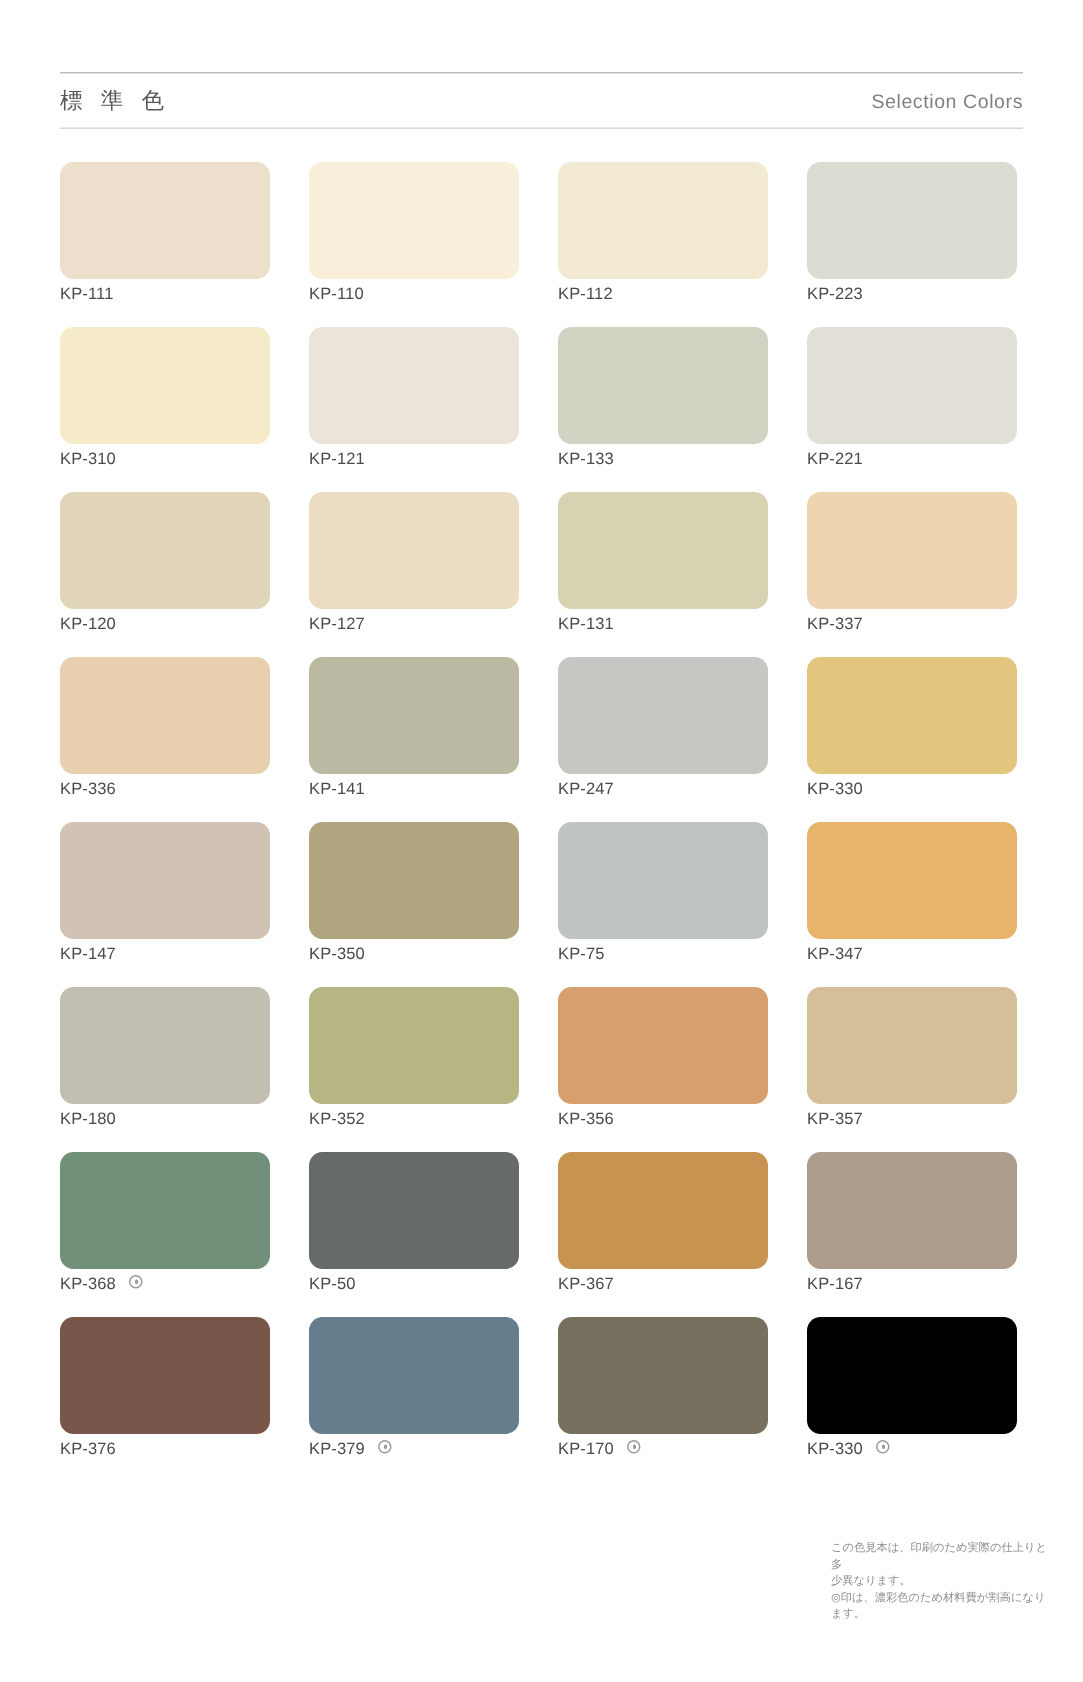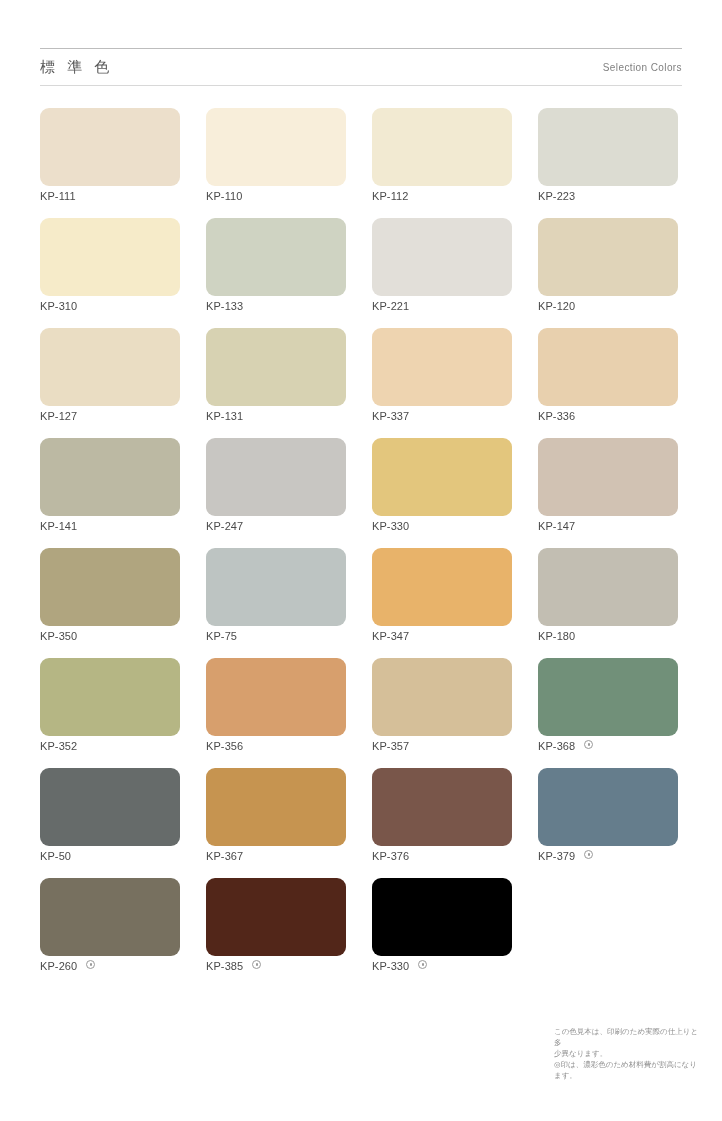--- a/index.html
+++ b/index.html
@@ -40,21 +40,21 @@
     justify-content: space-between;
   }
   .header-title-ja {
     font-size: 15px;
     letter-spacing: 4px;
     color: #585858;
     font-weight: 400;
     white-space: nowrap;
   }
   .header-title-en {
-    font-size: 10px;
+    font-size: 13px;
     color: #808080;
     letter-spacing: 0.4px;
     font-weight: 400;
     white-space: nowrap;
   }
 
   
   .grid {
     position: absolute;
     left: 40px;
@@ -164,20 +164,26 @@
           <span class="chip-code">KP-223</span>
         </div>
       </div>
       <div class="cell">
         <div class="chip" style="background: rgb(246, 235, 201);"></div>
         <div class="chip-label">
           <span class="chip-code">KP-310</span>
         </div>
       </div>
       <div class="cell">
+        <div class="chip" style="background: rgb(235, 228, 216);"></div>
+        <div class="chip-label">
+          <span class="chip-code">KP-121</span>
+        </div>
+      </div>
+      <div class="cell">
         <div class="chip" style="background: rgb(207, 211, 194);"></div>
         <div class="chip-label">
           <span class="chip-code">KP-133</span>
         </div>
       </div>
       <div class="cell">
         <div class="chip" style="background: rgb(226, 223, 217);"></div>
         <div class="chip-label">
           <span class="chip-code">KP-221</span>
         </div>
@@ -291,43 +297,42 @@
           <span class="chip-code">KP-50</span>
         </div>
       </div>
       <div class="cell">
         <div class="chip" style="background: rgb(198, 148, 80);"></div>
         <div class="chip-label">
           <span class="chip-code">KP-367</span>
         </div>
       </div>
       <div class="cell">
+        <div class="chip" style="background: rgb(173, 156, 140);"></div>
+        <div class="chip-label">
+          <span class="chip-code">KP-167</span>
+        </div>
+      </div>
+      <div class="cell">
         <div class="chip" style="background: rgb(121, 86, 74);"></div>
         <div class="chip-label">
           <span class="chip-code">KP-376</span>
         </div>
       </div>
       <div class="cell">
         <div class="chip" style="background: rgb(101, 125, 140);"></div>
         <div class="chip-label">
           <span class="chip-code">KP-379</span>
           <span class="marker-icon"></span>
         </div>
       </div>
       <div class="cell">
         <div class="chip" style="background: rgb(119, 112, 95);"></div>
         <div class="chip-label">
-          <span class="chip-code">KP-260</span>
-          <span class="marker-icon"></span>
-        </div>
-      </div>
-      <div class="cell">
-        <div class="chip" style="background: rgb(82, 38, 25);"></div>
-        <div class="chip-label">
-          <span class="chip-code">KP-385</span>
+          <span class="chip-code">KP-170</span>
           <span class="marker-icon"></span>
         </div>
       </div>
       <div class="cell">
         <div class="chip" style="background: rgb(0, 0, 0);"></div>
         <div class="chip-label">
           <span class="chip-code">KP-330</span>
           <span class="marker-icon"></span>
         </div>
       </div>

